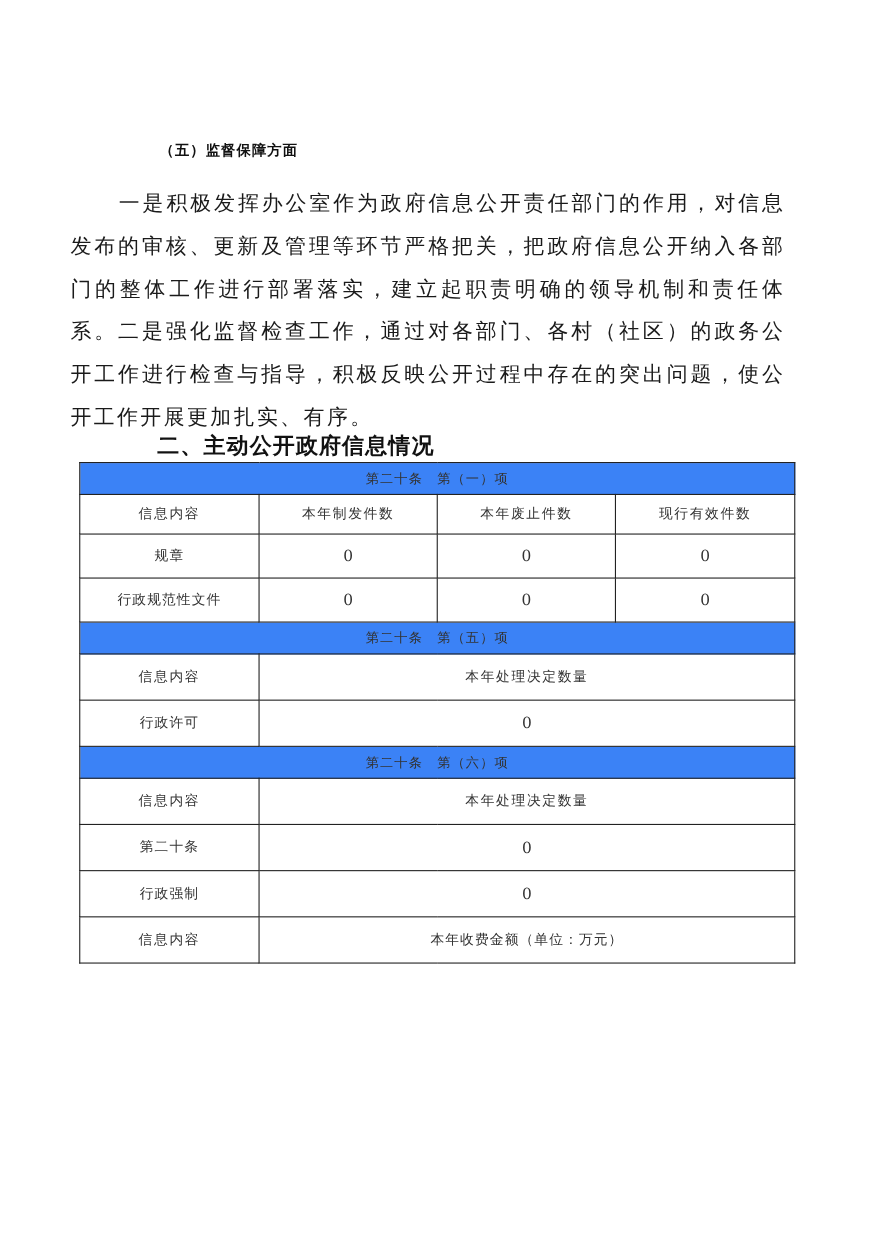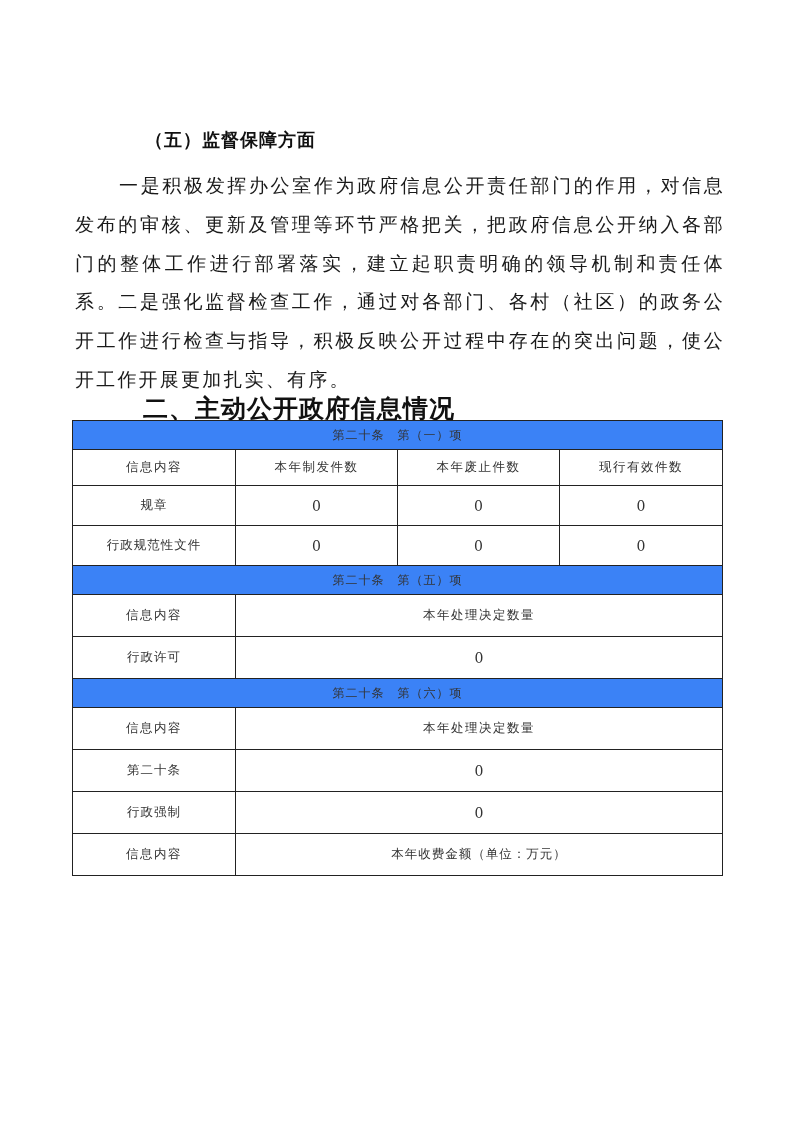--- a/index.html
+++ b/index.html
@@ -3,31 +3,31 @@
 <meta charset="utf-8">
 <style>
   html, body { margin: 0; padding: 0; }
   body {
     width: 793px; height: 1122px; background: #ffffff; position: relative; overflow: hidden;
     font-family: "DejaVu Serif", "Liberation Serif", serif; color: #222;
   }
   .heading-5 {
     position: absolute; left: 145px; top: 128px;
     font-family: "DejaVu Sans", "Liberation Sans", sans-serif;
-    font-weight: bold; font-size: 18px; letter-spacing: 1px; color: #111;
+    font-weight: bold; font-size: 13px; letter-spacing: 1px; color: #111;
   }
   .para {
-    position: absolute; left: 75px; top: 166px; width: 650px;
+    position: absolute; left: 64px; top: 166px; width: 650px;
     font-size: 19px; line-height: 38.8px; letter-spacing: 2.2px; color: #1a1a1a;
     text-indent: 44px; text-align: justify;
   }
   .heading-2 {
     position: absolute; left: 143px; top: 392px;
     font-family: "DejaVu Sans", "Liberation Sans", sans-serif;
-    font-weight: bold; font-size: 25px; letter-spacing: 1px; color: #111;
+    font-weight: bold; font-size: 20px; letter-spacing: 1px; color: #111;
   }
   table.info {
     position: absolute; left: 72px; top: 420px; width: 650px;
     border-collapse: collapse; table-layout: fixed;
     font-family: "DejaVu Serif", "Liberation Serif", serif; font-size: 12.5px; color: #333;
   }
   table.info td {
     border: 1.5px solid #222; padding: 0; text-align: center; vertical-align: middle;
   }
   td.band { background: #3b82f6; height: 28px; vertical-align: bottom; padding-bottom: 2px; letter-spacing: 1px; font-size: 12px; }

